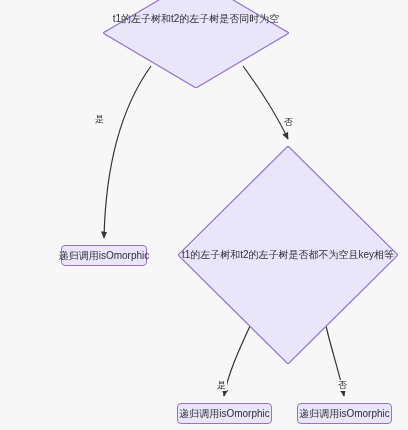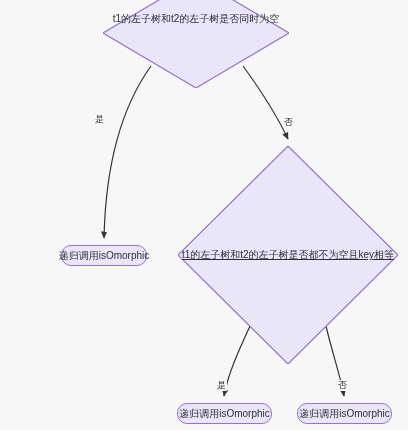--- a/index.html
+++ b/index.html
@@ -43,21 +43,21 @@
     text-align: center;
     font-size: 10px;
     color: #2f2f33;
     line-height: 12px;
     white-space: nowrap;
   }
   .rect-node {
     position: absolute;
     background: #e9e6fa;
     border: 1px solid #9673c9;
-    border-radius: 10px;
+    border-radius: 4px;
     display: flex;
     align-items: center;
     justify-content: center;
     font-size: 10px;
     color: #2f2f33;
     white-space: nowrap;
     box-sizing: border-box;
   }
   .edge-label {
     position: absolute;
@@ -94,21 +94,21 @@
     <svg class="diamond-shape" viewBox="0 0 186 110" preserveAspectRatio="none">
       <polygon points="93,0 186,55 93,110 0,55" fill="#e9e6fa" stroke="#9673c9" stroke-width="1.2"></polygon>
     </svg>
     <div class="diamond-label" style="top:35px;">t1的左子树和t2的左子树是否同时为空</div>
   </div>
 
   <div class="diamond-wrap" style="left:178px; top:146px; width:220px; height:218px;">
     <svg class="diamond-shape" viewBox="0 0 220 218" preserveAspectRatio="none">
       <polygon points="110,0 220,109 110,218 0,109" fill="#e9e6fa" stroke="#9673c9" stroke-width="1.2"></polygon>
     </svg>
-    <div class="diamond-label" style="top:103px;text-decoration:underline;">t1的左子树和t2的左子树是否都不为空且key相等</div>
+    <div class="diamond-label" style="top:103px;">t1的左子树和t2的左子树是否都不为空且key相等</div>
   </div>
 
   <div class="rect-node" style="left:61px; top:245px; width:86px; height:21px;">递归调用isOmorphic</div>
 
   <div class="rect-node" style="left:177px; top:403px; width:95px; height:21px;">递归调用isOmorphic</div>
 
   <div class="rect-node" style="left:297px; top:403px; width:95px; height:21px;">递归调用isOmorphic</div>
 
   <div class="edge-label" style="left:94px; top:114px;">是</div>
 

